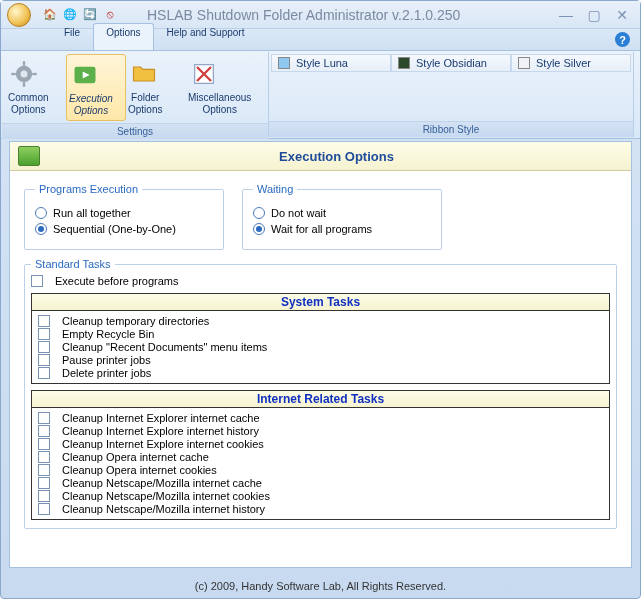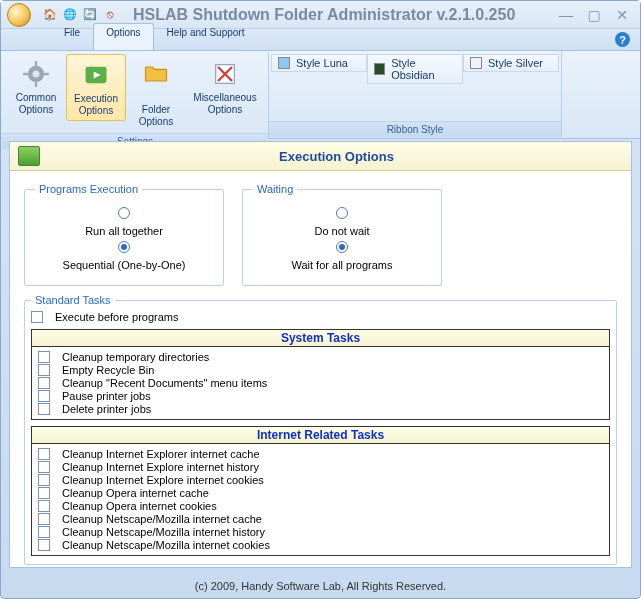--- a/index.html
+++ b/index.html
@@ -4,52 +4,52 @@
 <style>
   * { box-sizing: border-box; margin: 0; padding: 0; font-family: Tahoma, Arial, sans-serif; }
   body { background: #fff; width: 641px; height: 599px; overflow: hidden; }
   .window { width: 641px; height: 599px; border: 1px solid #8aa8cc; background: linear-gradient(to bottom, #d6e5f5 0%, #c8daf0 100%); border-radius: 4px; position: relative; }
   
   
   .titlebar { height: 28px; display: flex; align-items: center; padding: 0 6px; background: linear-gradient(to bottom, #e8f0fa 0%, #d8e6f5 100%); border-bottom: 1px solid #bcd1e8; }
   .app-logo { width: 24px; height: 24px; border-radius: 50%; background: radial-gradient(circle at 35% 35%, #fff6cc, #f0c050 60%, #b88020); border:1px solid #b88020; margin-right:6px; }
   .qat { display:flex; gap:2px; margin-left:4px; }
   .qat-btn { width:18px; height:18px; display:flex; align-items:center; justify-content:center; font-size:11px; cursor:pointer; }
-  .title-text { margin-left:14px; color:#7a8aa0; font-size:16px; font-style: normal; flex:1; white-space:nowrap;font-weight:bold; }
+  .title-text { margin-left:28px; color:#7a8aa0; font-size:14px; font-style: normal; flex:1; white-space:nowrap; }
   .win-controls { display:flex; gap:12px; color:#7a92b3; font-size:14px; padding-right:4px;}
   .win-btn { cursor:pointer; width:16px; text-align:center; }
 
   
   .menubar { height:22px; background:linear-gradient(to bottom,#dbe8f7,#cfe0f3); display:flex; align-items:flex-end; padding-left:50px; border-bottom:1px solid #a6c0df; position:relative;}
   .help-icon { position:absolute; right:10px; top:3px; width:15px; height:15px; border-radius:50%; background:#2a7ed6; color:#fff; font-size:11px; font-weight:bold; display:flex; align-items:center; justify-content:center; cursor:pointer;}
   .menutab { padding:3px 12px 12px; font-size:10px; color:#1a3c6e; cursor:pointer; border:1px solid transparent; border-bottom:none; }
   .menutab.active { background:#eaf2fb; border-color:#a6c0df; border-top-left-radius:3px; border-top-right-radius:3px; }
 
   
   .ribbon { height:88px; background:linear-gradient(to bottom,#eaf2fb 0%,#d8e7f7 100%); border-bottom:1px solid #a6c0df; display:flex; padding:1px; }
   .ribbon-group { border-right:1px solid #b8cee8; display:flex; flex-direction:column; }
   .group-items { flex:1; display:flex; align-items:flex-start; padding:2px 4px; }
   .group-label { text-align:center; font-size:10px; color:#355f99; background:linear-gradient(to bottom,#d3e2f3,#c6d9ef); padding:2px 0; border-top:1px solid #c0d3ea; }
-  .big-btn { width:60px; display:flex; flex-direction:column; align-items:center; padding:4px 2px; cursor:pointer; text-align:center; font-size:10px; color:#1a3c6e; line-height:1.15; border-radius:3px; }
+  .big-btn { width:60px; display:flex; flex-direction:column; align-items:flex-start; padding:4px 2px; cursor:pointer; text-align:center; font-size:10px; color:#1a3c6e; line-height:1.15; border-radius:3px; }
   .big-btn.active { background:linear-gradient(to bottom,#fff5d8,#ffe7a8); border:1px solid #e8c060; }
   .big-btn .ico { width:32px; height:32px; margin-bottom:2px; display:flex; align-items:center; justify-content:center; font-size:20px;}
   .style-list { padding:2px; }
-  .style-item { display:flex; align-items:center; gap:6px; font-size:11px; color:#1a3c6e; padding:2px 6px; border:1px solid #c7d8ed; background:linear-gradient(to bottom,#f5f9fe,#e6eef8); margin-bottom:1px; width:96px; cursor:pointer; }
+  .style-item { display:flex; align-items:center; gap:6px; font-size:11px; color:#1a3c6e; padding:2px 6px; border:1px solid #c7d8ed; background:linear-gradient(to bottom,#f5f9fe,#e6eef8); margin-bottom:1px; width:120px; cursor:pointer; }
   .style-sw { width:12px; height:12px; border:1px solid #888; }
 
   
   .content { position:absolute; top:140px; left:8px; right:8px; bottom:30px; background:#fff; border:1px solid #a6c0df; }
   .panel-head { background:linear-gradient(to bottom,#fdfce6,#f6f3d1); border-bottom:1px solid #cfcaa0; padding:4px 8px; display:flex; align-items:center; gap:10px; }
   .panel-head .picon { width:22px; height:20px; background:linear-gradient(to bottom,#8fd060,#4aa030); border:1px solid #4a8030; border-radius:2px; }
   .panel-title { flex:1; text-align:center; font-weight:bold; color:#1e4c9b; font-size:13px; }
 
   .opts-row { display:flex; gap:18px; padding:12px 14px 8px; }
   fieldset { border:1px solid #bcd1e8; border-radius:2px; padding:8px 10px 10px; }
   fieldset legend { color:#2a6ac0; font-size:11px; padding:0 4px; }
-  .radio-row { display:flex; align-items:center; gap:6px; font-size:11px; color:#000; margin:4px 0; cursor:pointer;flex-direction:column; }
+  .radio-row { display:flex; align-items:center; gap:6px; font-size:11px; color:#000; margin:4px 0; cursor:pointer; }
   .radio { width:12px; height:12px; border:1px solid #4a7ab8; border-radius:50%; display:inline-flex; align-items:center; justify-content:center; background:#fff; }
   .radio.sel::after { content:""; width:6px; height:6px; background:#2a6ac0; border-radius:50%; }
 
   .std-tasks { margin:0 14px; }
   .std-tasks > fieldset { padding:4px 6px 8px; }
   .chk-row { display:flex; align-items:center; gap:12px; font-size:11px; color:#000; margin:1px 0; }
   .chk { width:12px; height:12px; border:1px solid #7a92b3; background:#fff; cursor:pointer; }
   .section-title { background:linear-gradient(to bottom,#fdfce6,#f6f3d1); border:1px solid #333; text-align:center; font-weight:bold; color:#1030c0; font-size:12px; margin-top:6px; padding:1px 0;}
   .task-box { border:1px solid #333; border-top:none; padding:3px 6px; }
 
@@ -105,30 +105,30 @@
           <span style="white-space:pre-line;">Common
 Options</span>
         </div>
         <div class="big-btn active">
           <div class="ico">
             <svg class="svg-ic" viewBox="0 0 24 24">
                 <rect x="3" y="5" width="18" height="14" rx="2" fill="#5bb04a"></rect>
                 <polygon points="10,9 16,12 10,15" fill="#fff"></polygon>
               </svg>
           </div>
-          <span style="white-space:pre-line;">Execution
+          <span style="white-space:pre-line;font-style:italic;">Execution
 Options</span>
         </div>
         <div class="big-btn">
           <div class="ico">
             <svg class="svg-ic" viewBox="0 0 24 24">
                 <path d="M3 6h6l2 2h10v10H3z" fill="#f2c040" stroke="#c89020"></path>
               </svg>
           </div>
-          <span style="white-space:pre-line;margin-top:12px;">Folder
+          <span style="white-space:pre-line;">Folder
 Options</span>
         </div>
         <div class="big-btn" style="width:78px;">
           <div class="ico">
             <svg class="svg-ic" viewBox="0 0 24 24">
                 <rect x="4" y="4" width="16" height="16" fill="#fff" stroke="#8aa0c0"></rect>
                 <path d="M6 6l12 12M18 6L6 18" stroke="#d04040" stroke-width="2"></path>
               </svg>
           </div>
           <span style="white-space:pre-line;">Miscellaneous
@@ -243,25 +243,25 @@
             <div class="chk-row">
               <span class="chk"></span>
               <span>Cleanup Opera internet cookies</span>
             </div>
             <div class="chk-row">
               <span class="chk"></span>
               <span>Cleanup Netscape/Mozilla internet cache</span>
             </div>
             <div class="chk-row">
               <span class="chk"></span>
+              <span>Cleanup Netscape/Mozilla internet cookies</span>
+            </div>
+            <div class="chk-row">
+              <span class="chk"></span>
               <span>Cleanup Netscape/Mozilla internet history</span>
-            </div>
-            <div class="chk-row">
-              <span class="chk"></span>
-              <span>Cleanup Netscape/Mozilla internet cookies</span>
             </div>
           </div>
       </fieldset>
     </div>
   </div>
 
   <div class="footer">(c) 2009, Handy Software Lab, All Rights Reserved.</div>
 </div>
 
 </body></html>

